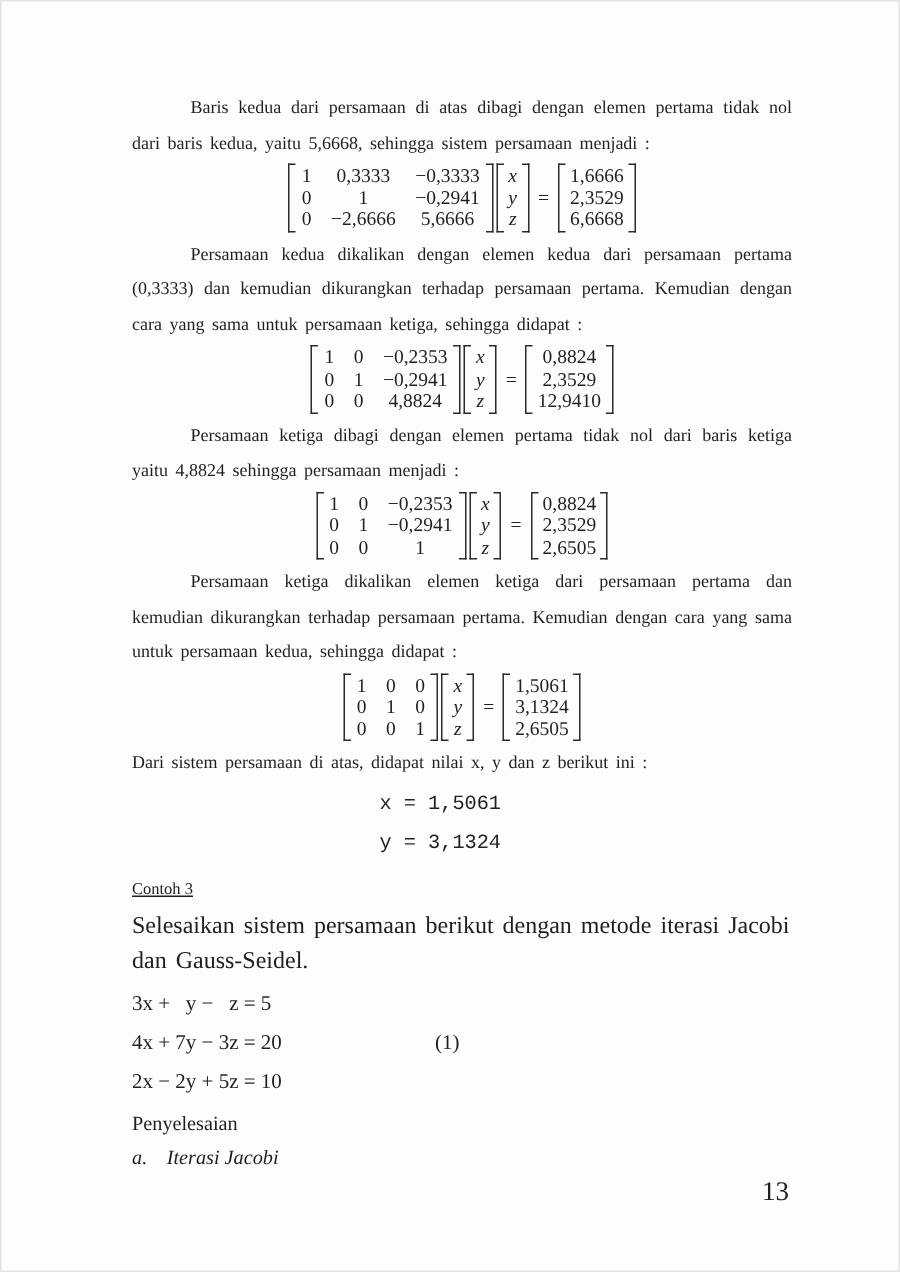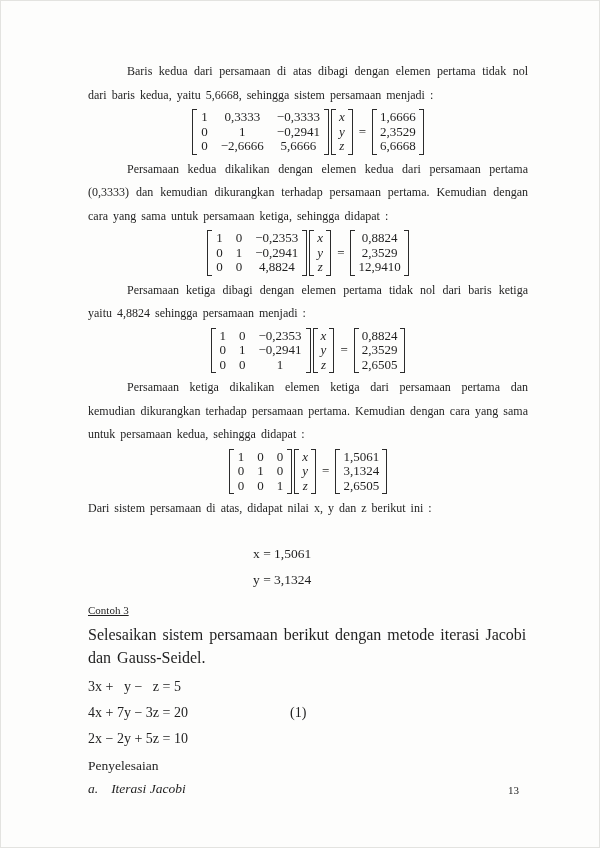--- a/index.html
+++ b/index.html
@@ -25,32 +25,32 @@
   .br.l{border-left:1.3px solid #2b2b2b;border-top:1.3px solid #2b2b2b;border-bottom:1.3px solid #2b2b2b;}
   .br.r{border-right:1.3px solid #2b2b2b;border-top:1.3px solid #2b2b2b;border-bottom:1.3px solid #2b2b2b;}
   .mgrid{display:grid;column-gap:13px;padding:1px 4px;justify-items:center;align-items:center;
          font-size:13px;line-height:14.5px;}
   .cols3{grid-template-columns:auto auto auto;}
   .cols1{grid-template-columns:auto;column-gap:0;padding:1px 3px;}
   .vgap{margin-left:2px;}
   .meq{margin:0 6px;font-size:13px;}
   .it{font-style:italic;}
   
-  .results{margin:20px 0 0 165px;font-size:13.5px;line-height:26.5px;}
+  .results{margin:3px 0 0 165px;font-size:13.5px;line-height:26.5px;font-family:Liberation Mono, monospace;}
   
   .heading{font-size:11px;font-weight:normal;text-decoration:underline;margin:10px 0 0 0;}
   .intro{font-size:16px;line-height:23.5px;margin:7px 0 0 0;word-spacing:2px;}
   .eqs{margin-top:4px;font-size:14px;line-height:26px;}
   .eq-row{position:relative;white-space:pre;}
   .eq-label{position:absolute;left:202px;top:0;}
   .solution-heading{font-size:13.5px;font-weight:normal;margin:6px 0 0 0;}
   .method{font-size:13.5px;font-style:italic;margin:7px 0 0 0;}
   .method .mtxt{margin-left:13px;}
   
-  .pageno{position:absolute;left:508px;top:784px;font-size:11px;}
+  .pageno{position:absolute;left:508px;top:784px;font-size:18px;}
 </style>
 </head>
 <body>
 
 <div class="page">
   <div class="content">
 
     <p class="para indent">Baris kedua dari persamaan di atas dibagi dengan elemen pertama tidak nol dari baris kedua, yaitu 5,6668, sehingga sistem persamaan menjadi :</p>
 
     <div class="mathline">

